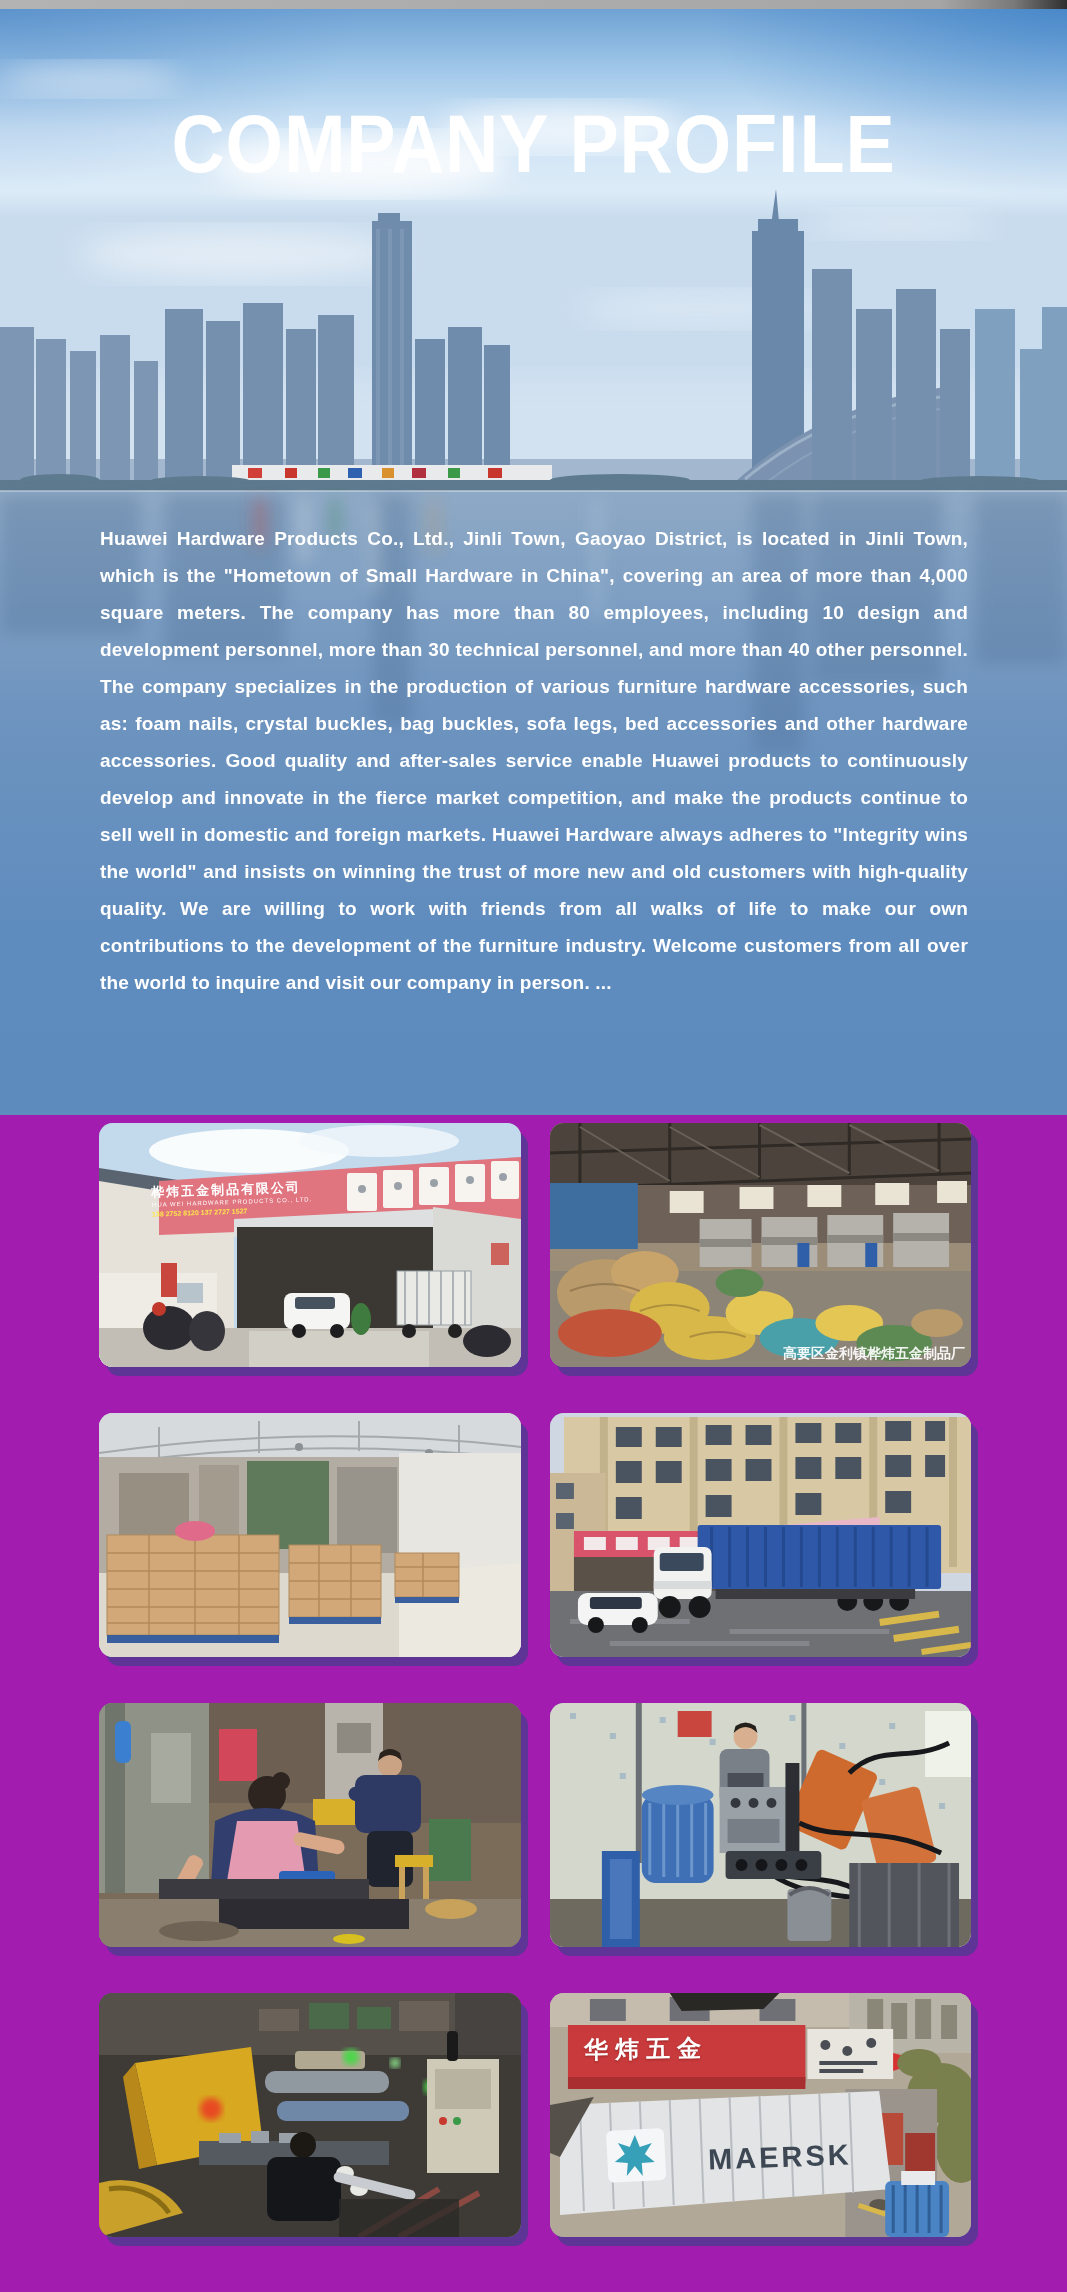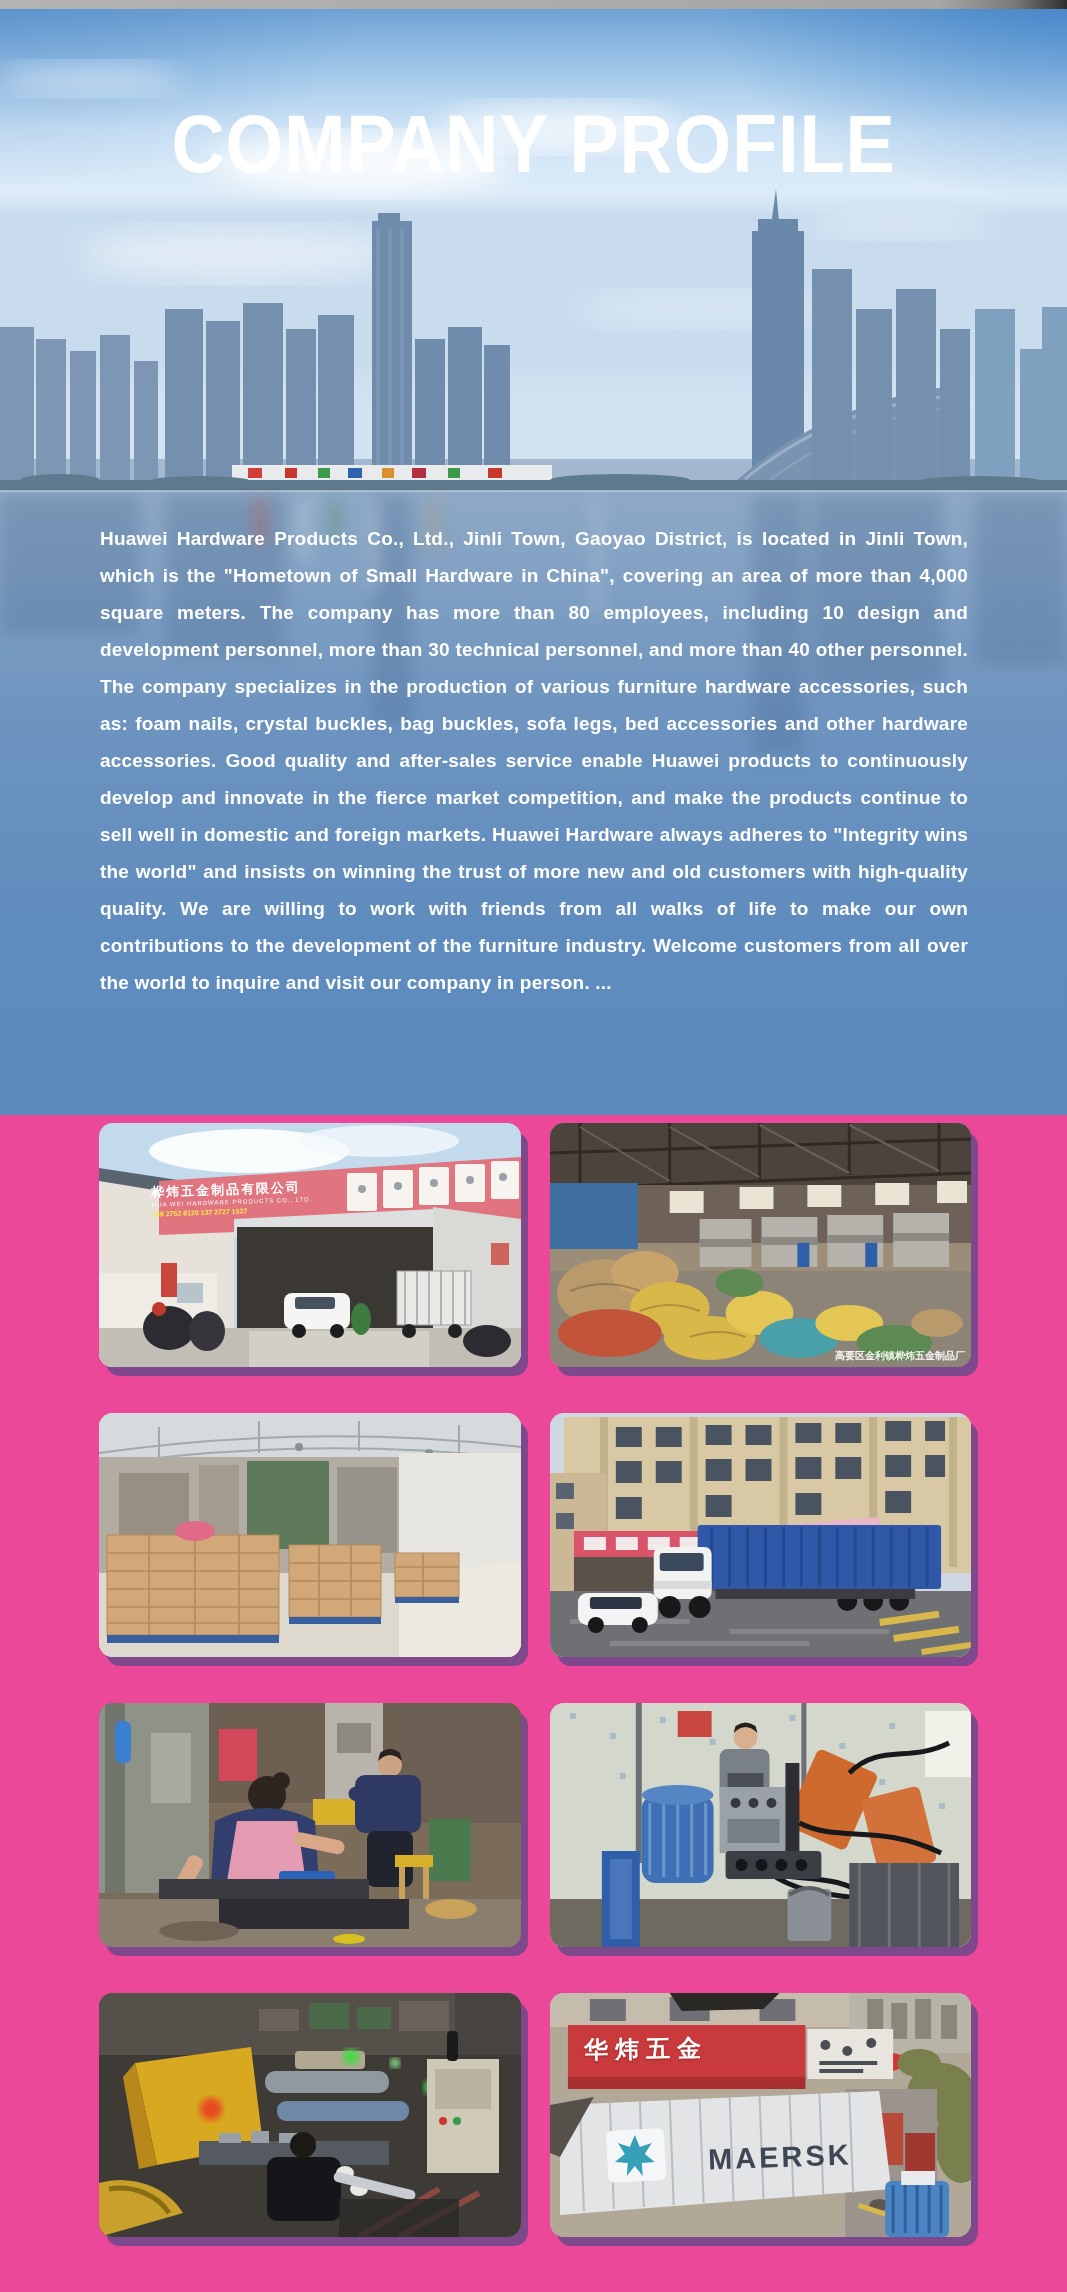--- a/index.html
+++ b/index.html
@@ -1,17 +1,17 @@
 <!DOCTYPE html>
 <html><head>
 <meta charset="utf-8">
 <style>
   html,body{margin:0;padding:0;background:#444;}
   .page{position:relative;width:1067px;height:2292px;margin:0 auto;overflow:hidden;
-        background:#ec4899;font-family:"Liberation Sans","DejaVu Sans",sans-serif;}
+        background:#a21caf;font-family:"Liberation Sans","DejaVu Sans",sans-serif;}
   
   .top-strip{position:absolute;left:0;top:0;width:1067px;height:9px;
     background:linear-gradient(90deg,#b3b3b3 0,#a6a6a6 88%,#7a7a7a 95%,#2f2f2f 100%);}
   
   .hero{position:absolute;left:0;top:9px;width:1067px;height:1106px;}
   .hero svg{position:absolute;inset:0;width:100%;height:100%;display:block;}
   .hero-title{position:absolute;left:0;top:88px;width:100%;text-align:center;
     color:#ffffff;font-weight:700;font-size:82px;letter-spacing:1px;white-space:nowrap;
     transform:scaleX(.9);transform-origin:50% 50%;}
   
@@ -20,21 +20,21 @@
   
   .grid{position:absolute;left:99px;top:1123px;width:872px;display:grid;
     grid-template-columns:422px 421px;column-gap:29px;row-gap:46px;grid-auto-rows:244px;}
   figure.photo{margin:0;position:relative;border-radius:14px;overflow:hidden;
     box-shadow:7px 9px 0 rgba(38,72,130,.55);background:#8aa;}
   figure.photo svg{position:absolute;inset:0;width:100%;height:100%;display:block;}
   .ov{position:absolute;display:block;white-space:nowrap;}
   .p1-cn{left:52px;top:58px;color:#fff;font-size:13px;font-weight:700;letter-spacing:2px;transform:rotate(-2deg);}
   .p1-en{left:53px;top:76px;color:#ffffff;font-size:6px;letter-spacing:1px;transform:rotate(-2deg);opacity:.95;}
   .p1-ph{left:53px;top:86px;color:#ffe84a;font-size:7px;font-weight:700;transform:rotate(-2deg);}
-  .p2-mk{right:6px;bottom:4px;color:rgba(255,255,255,.92);font-size:10px;font-weight:700;}
+  .p2-mk{right:6px;bottom:4px;color:rgba(255,255,255,.92);font-size:14px;font-weight:700;}
   .p8-cn{left:34px;top:40px;color:#fff;font-size:24px;font-weight:700;letter-spacing:7px;transform:rotate(-1deg);text-shadow:0 1px 2px rgba(120,20,20,.6);}
   .p8-mk{left:158px;top:148px;color:#3d4854;font-size:29px;font-weight:700;letter-spacing:3px;transform:rotate(-2deg);}
 </style>
 </head>
 <body>
 
 <div class="page">
 
   <div class="top-strip"></div>
 

